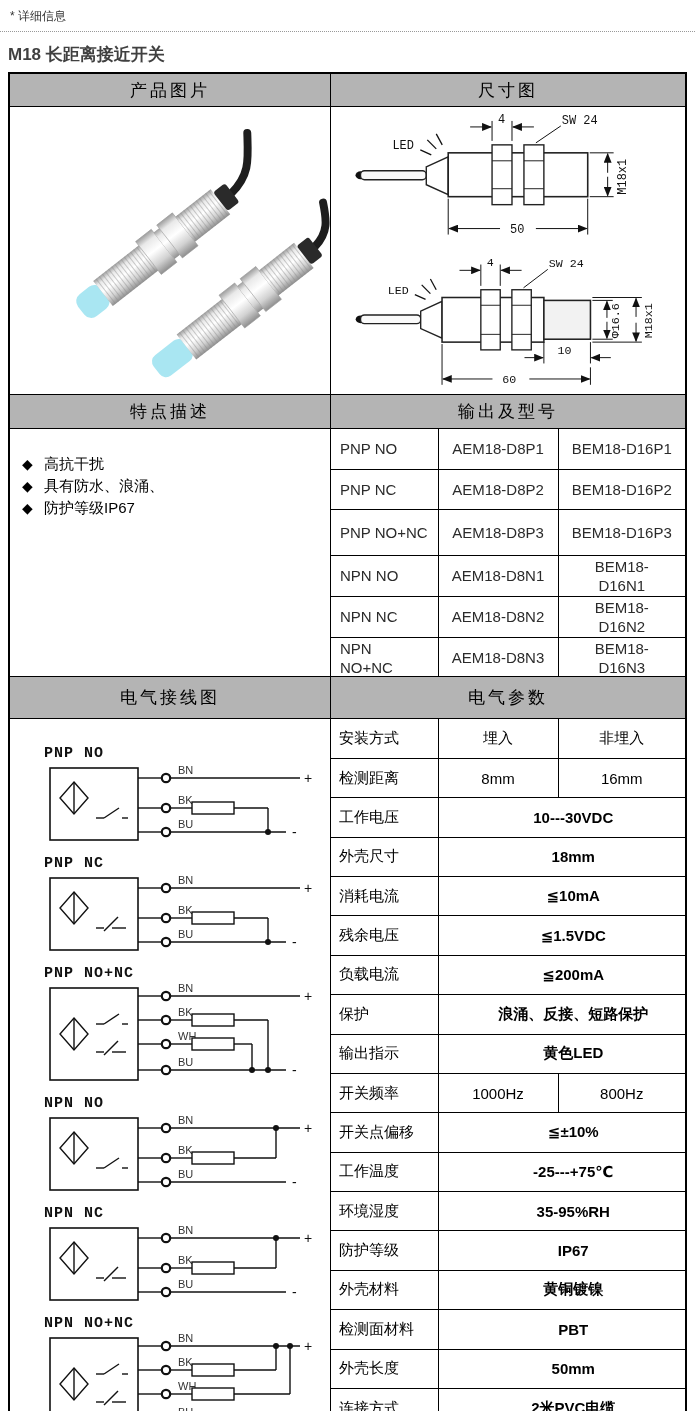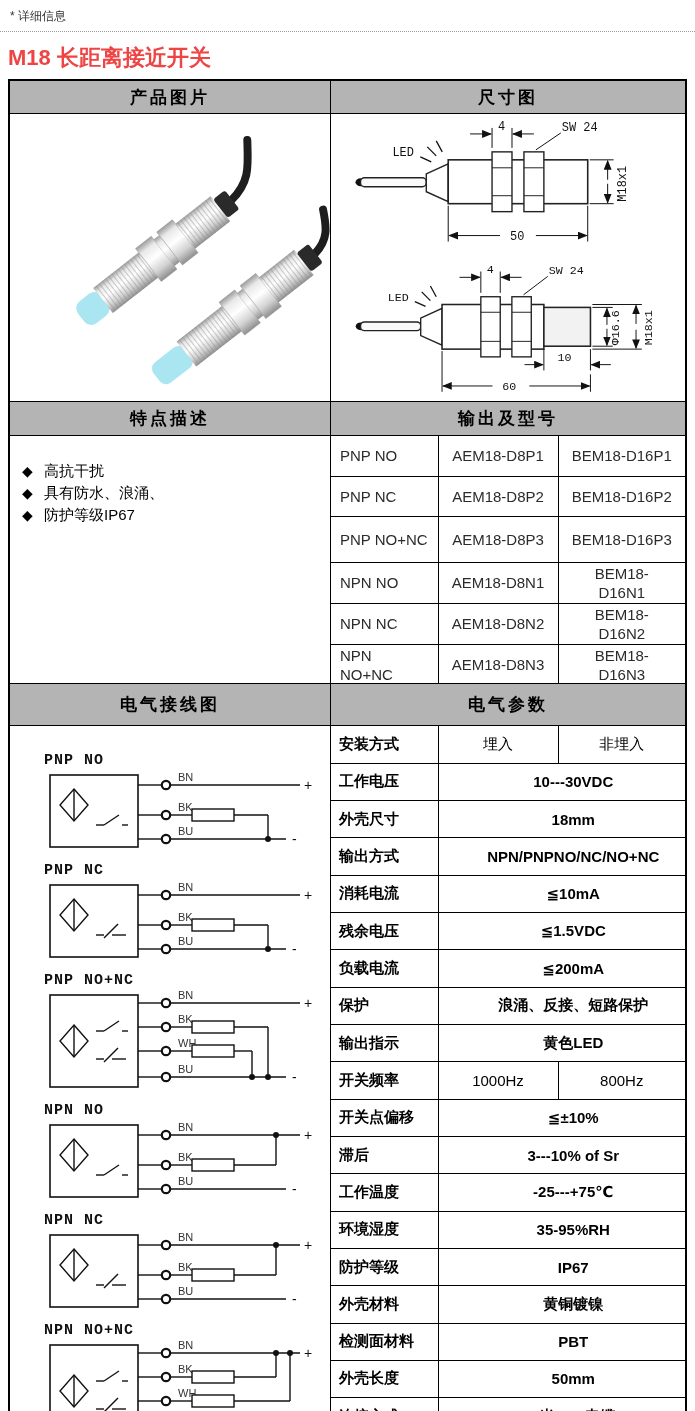--- a/index.html
+++ b/index.html
@@ -1,43 +1,43 @@
 <!DOCTYPE html>
 <html><head>
 <meta charset="utf-8">
 <style>
   html,body{margin:0;padding:0;background:#fff;}
   body{width:695px;height:1411px;font-family:"Liberation Sans","DejaVu Sans",sans-serif;color:#000;position:relative;}
   .note{font-size:12px;color:#333;padding:8px 0 6px 10px;border-bottom:1px dotted #999;}
-  .title{font-size:22px;font-weight:bold;color:#ef4444;padding:11px 0 6px 8px;}
+  .title{font-size:17px;font-weight:bold;color:#404040;padding:11px 0 6px 8px;}
   .sheet{margin-left:8px;width:679px;border:2px solid #000;box-sizing:border-box;}
   .row{display:flex;box-sizing:border-box;}
   .row + .row{border-top:1px solid #000;}
   .cl{width:321px;border-right:1px solid #000;box-sizing:border-box;flex:none;}
   .cr{flex:1;box-sizing:border-box;min-width:0;}
   .hcell{background:#b4b4b4;display:flex;align-items:center;justify-content:center;
-         font-weight:bold;font-size:17px;letter-spacing:3px;}
+         font-weight:normal;font-size:17px;letter-spacing:3px;}
   .r1{height:32px;} .r2{height:288px;} .r3{height:34px;} .r4{height:248px;} .r5{height:42px;} .r6{height:710px;}
   .photo-cell{display:flex;align-items:center;justify-content:center;background:#fff;}
   .dims-cell{display:flex;flex-direction:column;align-items:center;justify-content:center;background:#fff;}
   .dim-text{font-family:"Liberation Mono","DejaVu Sans Mono",monospace;font-size:12px;fill:#111;}
   .features-cell{padding:24px 8px 0 12px;font-size:15px;line-height:22px;}
   .feat-line{display:flex;}
   .feat-line .bullet{width:22px;flex:none;font-size:14px;}
   .feat-line.cont{padding-left:14px;}
   table.inner{border-collapse:collapse;width:100%;height:100%;table-layout:fixed;}
   table.inner td{border:0;font-size:15px;box-sizing:border-box;}
   table.inner td + td{border-left:1px solid #000;text-align:center;}
   table.inner tr + tr td{border-top:1px solid #000;}
   .models-table td{white-space:pre-line;color:#2b2b2b;text-align:center;line-height:19px;}
   .models-table td.mlabel{text-align:left;padding-left:9px;}
   .models-table tr{height:40px;}
   .models-table tr:nth-child(3){height:46px;}
   .params-table tr{height:35px;}
-  .params-table td.plabel{padding-left:8px;font-weight:bold;}
+  .params-table td.plabel{padding-left:8px;}
   .params-table td.pval.single{padding-left:24px;font-weight:bold;}
   .params-table td.pval.dual{text-align:center;font-weight:normal;}
   .wiring-cell{padding:26px 0 0 34px;}
   .diagram{margin-bottom:11px;}
   .dtitle{font-family:"Liberation Mono","DejaVu Sans Mono",monospace;font-weight:bold;font-size:15px;
           color:#111;margin:0 0 2px 0;letter-spacing:1px;}
   .wlbl{font-size:11px;fill:#333;font-family:"Liberation Sans",sans-serif;}
   .sgn{font-size:14px;fill:#111;font-family:"Liberation Sans",sans-serif;}
   svg{display:block;}
 </style>
@@ -464,30 +464,31 @@
             <col style="width:120px">
             <col>
           </colgroup>
         <tbody>
             <tr>
               <td class="plabel">安装方式</td>
               <td class="pval dual">埋入</td>
               <td class="pval dual">非埋入</td>
             </tr>
             <tr>
+              <td class="plabel">检测距离</td>
+              <td class="pval dual">8mm</td>
+              <td class="pval dual">16mm</td>
+            </tr>
+            <tr>
               <td class="plabel">工作电压</td>
               <td colspan="2" class="pval single">10---30VDC</td>
             </tr>
             <tr>
               <td class="plabel">外壳尺寸</td>
               <td colspan="2" class="pval single">18mm</td>
-            </tr>
-            <tr>
-              <td class="plabel">输出方式</td>
-              <td colspan="2" class="pval single">NPN/PNPNO/NC/NO+NC</td>
             </tr>
             <tr>
               <td class="plabel">消耗电流</td>
               <td colspan="2" class="pval single">≦10mA</td>
             </tr>
             <tr>
               <td class="plabel">残余电压</td>
               <td colspan="2" class="pval single">≦1.5VDC</td>
             </tr>
             <tr>
@@ -503,24 +504,20 @@
               <td colspan="2" class="pval single">黄色LED</td>
             </tr>
             <tr>
               <td class="plabel">开关频率</td>
               <td class="pval dual">1000Hz</td>
               <td class="pval dual">800Hz</td>
             </tr>
             <tr>
               <td class="plabel">开关点偏移</td>
               <td colspan="2" class="pval single">≦±10%</td>
-            </tr>
-            <tr>
-              <td class="plabel">滞后</td>
-              <td colspan="2" class="pval single">3---10% of Sr</td>
             </tr>
             <tr>
               <td class="plabel">工作温度</td>
               <td colspan="2" class="pval single">-25---+75℃</td>
             </tr>
             <tr>
               <td class="plabel">环境湿度</td>
               <td colspan="2" class="pval single">35-95%RH</td>
             </tr>
             <tr>

